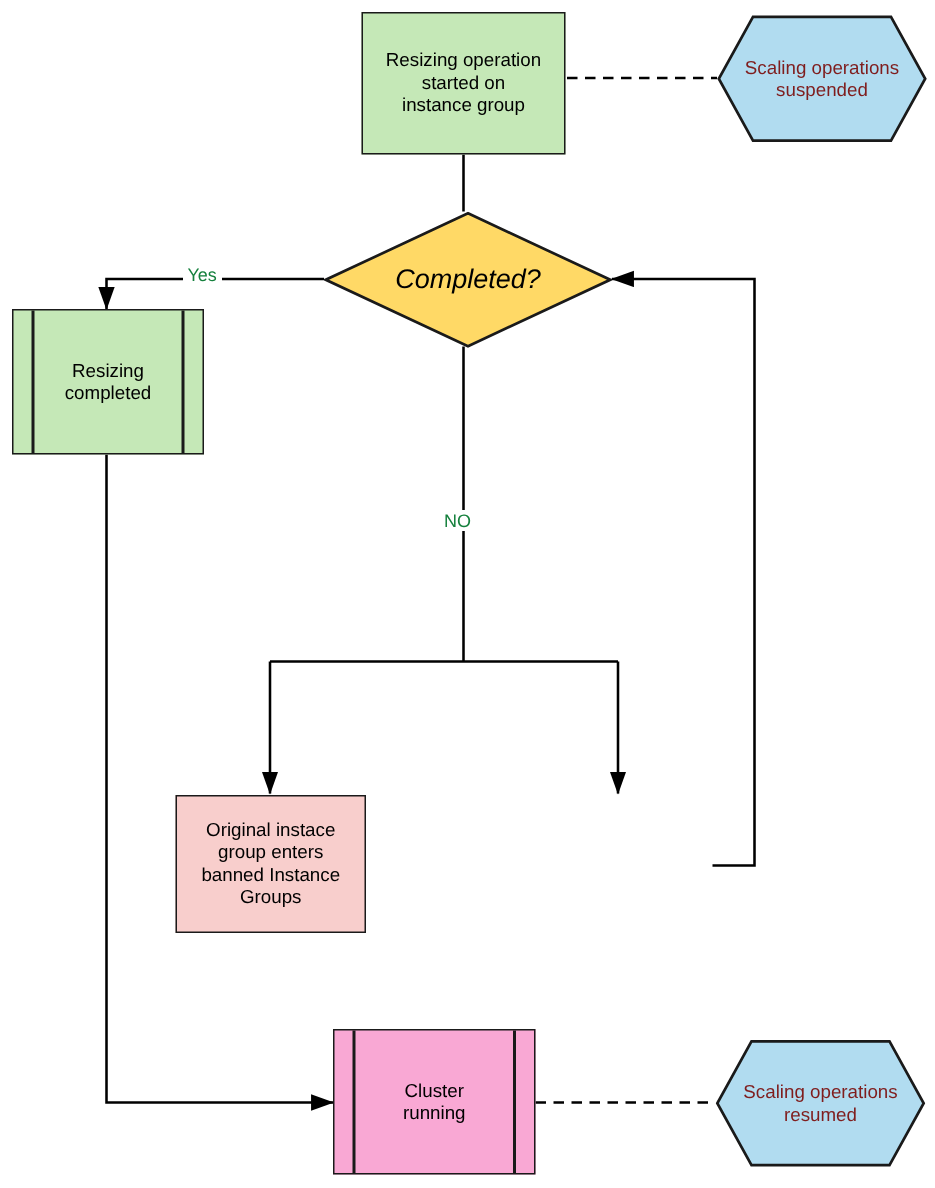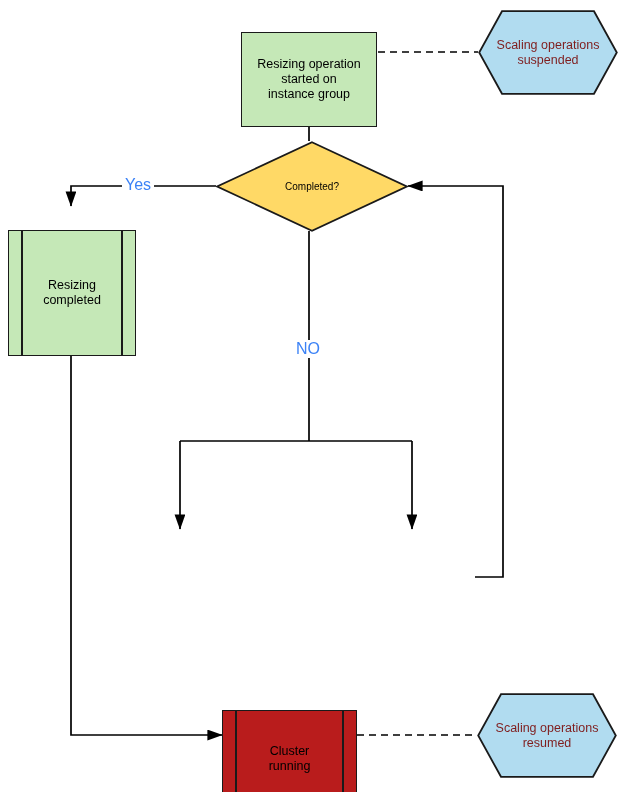--- a/index.html
+++ b/index.html
@@ -31,21 +31,20 @@
     align-items: center;
     justify-content: center;
     text-align: center;
     color: #000000;
     font-size: 12.5px;
     line-height: 15px;
     z-index: 5;
   }
   .rect {
     border: 1.6px solid #1a1a1a;
-    margin-top: 24px;
   }
   .node-label {
     display: block;
     white-space: pre-line;
     padding: 0 4px;
   }
   
   .pproc .rail {
     position: absolute;
     top: 0;
@@ -80,28 +79,29 @@
     z-index: 5;
   }
   .diamondwrap svg { display: block; }
   .diamondwrap .dlabel {
     position: absolute;
     left: 0; top: 0;
     width: 100%; height: 100%;
     display: flex;
     align-items: center;
     justify-content: center;
-    font-size: 10px;
+    font-size: 18px;
     color: #000;
+    font-style: italic;
   }
 
   .edge-label {
     position: absolute;
-    font-size: 16px;
-    color: #3b82f6;
+    font-size: 12px;
+    color: #15803d;
     background: #ffffff;
     padding: 0 3px;
     z-index: 6;
     white-space: nowrap;
   }
 </style>
 </head>
 <body>
 
 <div id="canvas">
@@ -152,30 +152,36 @@
 suspended</div>
   </div>
 
   <div class="diamondwrap" style="left:216px; top:141px; width:192px; height:91px;">
     <svg width="192" height="91" viewBox="0 0 192 91" xmlns="http://www.w3.org/2000/svg">
       <polygon points="96,1.2 190.8,45.5 96,89.8 1.2,45.5" fill="#ffd966" stroke="#1a1a1a" stroke-width="1.8" stroke-linejoin="miter"></polygon>
     </svg>
     <div class="dlabel">Completed?</div>
   </div>
 
-  <div class="node rect pproc" style="left:8px; top:206px; width:128px; height:126px; background:#c5e8b7;">
+  <div class="node rect pproc" style="left:8px; top:206px; width:128px; height:97px; background:#c5e8b7;">
     <span class="rail left"></span>
     <span class="rail right"></span>
     <span class="node-label">Resizing
 completed</span>
   </div>
 
+  <div class="node rect" style="left:117px; top:530px; width:127px; height:92px; background:#f8cecc;">
+    <span class="node-label">Original instace
+group enters
+banned Instance
+Groups</span>
+  </div>
 
 
-  <div class="node rect pproc" style="left:222px; top:686px; width:135px; height:97px; background:#b91c1c;">
+  <div class="node rect pproc" style="left:222px; top:686px; width:135px; height:97px; background:#f9a8d4;">
     <span class="rail left"></span>
     <span class="rail right"></span>
     <span class="node-label">Cluster
 running</span>
   </div>
 
   <div class="hexwrap" style="left:477px; top:693px; width:140px; height:85px;">
     <svg width="140" height="85" viewBox="0 0 140 85" xmlns="http://www.w3.org/2000/svg">
       <polygon points="24,1.2 116,1.2 138.8,42.5 116,83.8 24,83.8 1.2,42.5" fill="#b1dcf0" stroke="#1a1a1a" stroke-width="1.8" stroke-linejoin="miter"></polygon>
     </svg>

